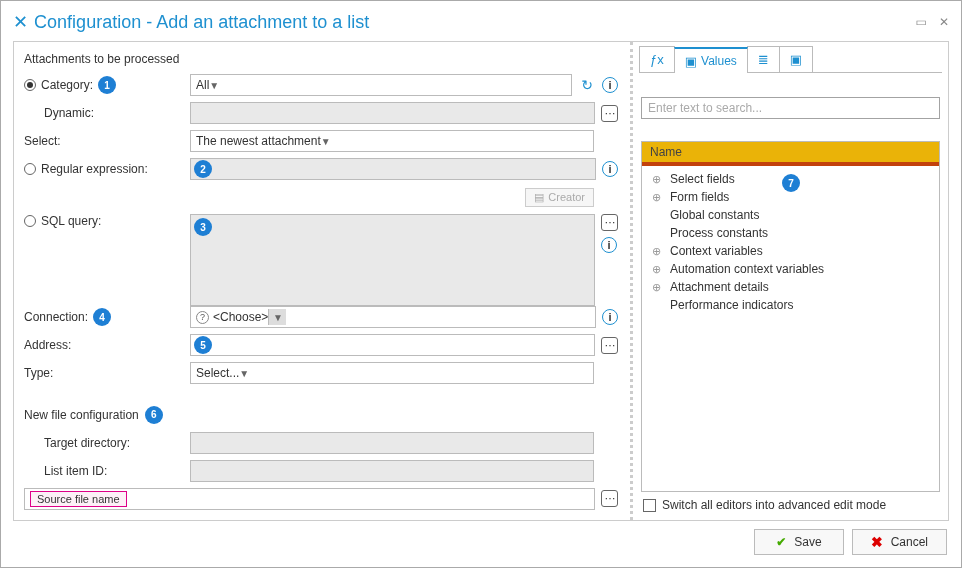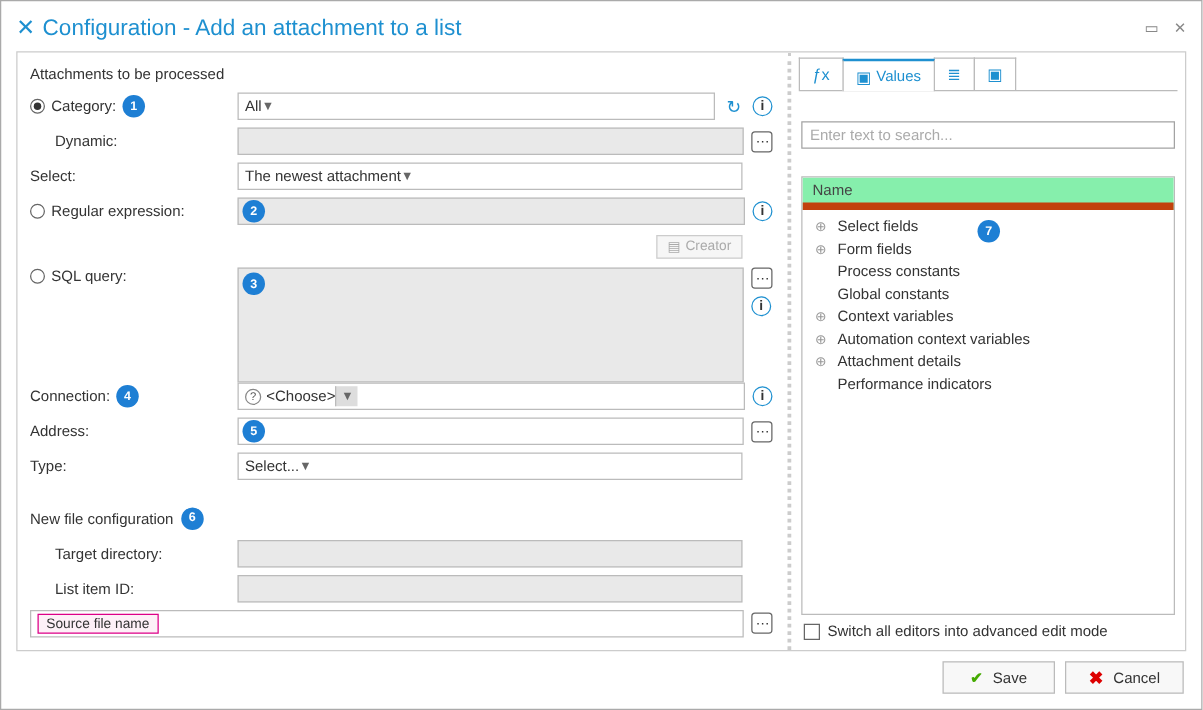--- a/index.html
+++ b/index.html
@@ -56,21 +56,21 @@
 
 .token { display:inline-block; border:1px solid #d08; background:#fdf0f7; color:#333; padding:1px 6px; font-size:11px; }
 
 .tabs { display:flex; border-bottom:1px solid #bbb; margin-bottom:4px; }
 .tab { border:1px solid #bbb; border-bottom:none; padding:4px 10px; display:flex; align-items:center; gap:4px; color:#1e90d0; background:#fff; margin-right:-1px; height:26px; }
 .tab.active { border-top:2px solid #1e90d0; position:relative; top:1px; background:#fff; }
 .tab-icon { font-size:13px; }
 
 .search-box { border:1px solid #a3a3a3; padding:3px 6px; color:#aaa; background:#fff; margin:20px 2px; }
 .tree-panel { border:1px solid #bbb; flex:1; margin:2px; padding:0; overflow:hidden; display:flex; flex-direction:column; }
-.tree-head { background:#86efac; border-bottom:6px solid #c2410c; padding:3px 8px; color:#444; }
+.tree-head { background:#eab308; border-bottom:4px solid #c2410c; padding:3px 8px; color:#444; }
 .tree-body { padding:4px 0; position: relative; }
 .tree-item { padding:2px 8px 2px 28px; position:relative; color:#333; }
 .tree-item .exp { position:absolute; left:10px; top:3px; color:#999; font-size:11px; }
 .tree-item.noexp { padding-left:28px; }
 
 .chk-row { display:flex; align-items:flex-end; gap:6px; padding:4px 4px; }
 .chk { width:13px; height:13px; border:1px solid #666; display:inline-block; }
 
 .footer { display:flex; justify-content:flex-end; gap:8px; padding:8px 2px 2px; }
 .btn { border:1px solid #bbb; background:#f8f8f8; padding:4px 18px; display:inline-flex; align-items:center; gap:8px; font-size:12px; min-width:90px; justify-content:center; }
@@ -266,22 +266,22 @@
         </div>
     </div>
 
     <div class="search-box">Enter text to search...</div>
 
     <div class="tree-panel">
       <div class="tree-head">Name</div>
       <div class="tree-body">
         <div class="tree-item"><span class="exp">⊕</span><span>Select fields</span></div>
         <div class="tree-item"><span class="exp">⊕</span><span>Form fields</span></div>
+        <div class="tree-item noexp"><span>Global constants</span></div>
         <div class="tree-item noexp"><span>Process constants</span></div>
-        <div class="tree-item noexp"><span>Global constants</span></div>
         <div class="tree-item"><span class="exp">⊕</span><span>Context variables</span></div>
         <div class="tree-item"><span class="exp">⊕</span><span>Automation context variables</span></div>
         <div class="tree-item"><span class="exp">⊕</span><span>Attachment details</span></div>
         <div class="tree-item noexp"><span>Performance indicators</span></div>
         <span class="marker" style="position:absolute; left:140px; top:8px;">7</span>
       </div>
     </div>
 
     <div class="chk-row">
       <span class="chk"></span>

